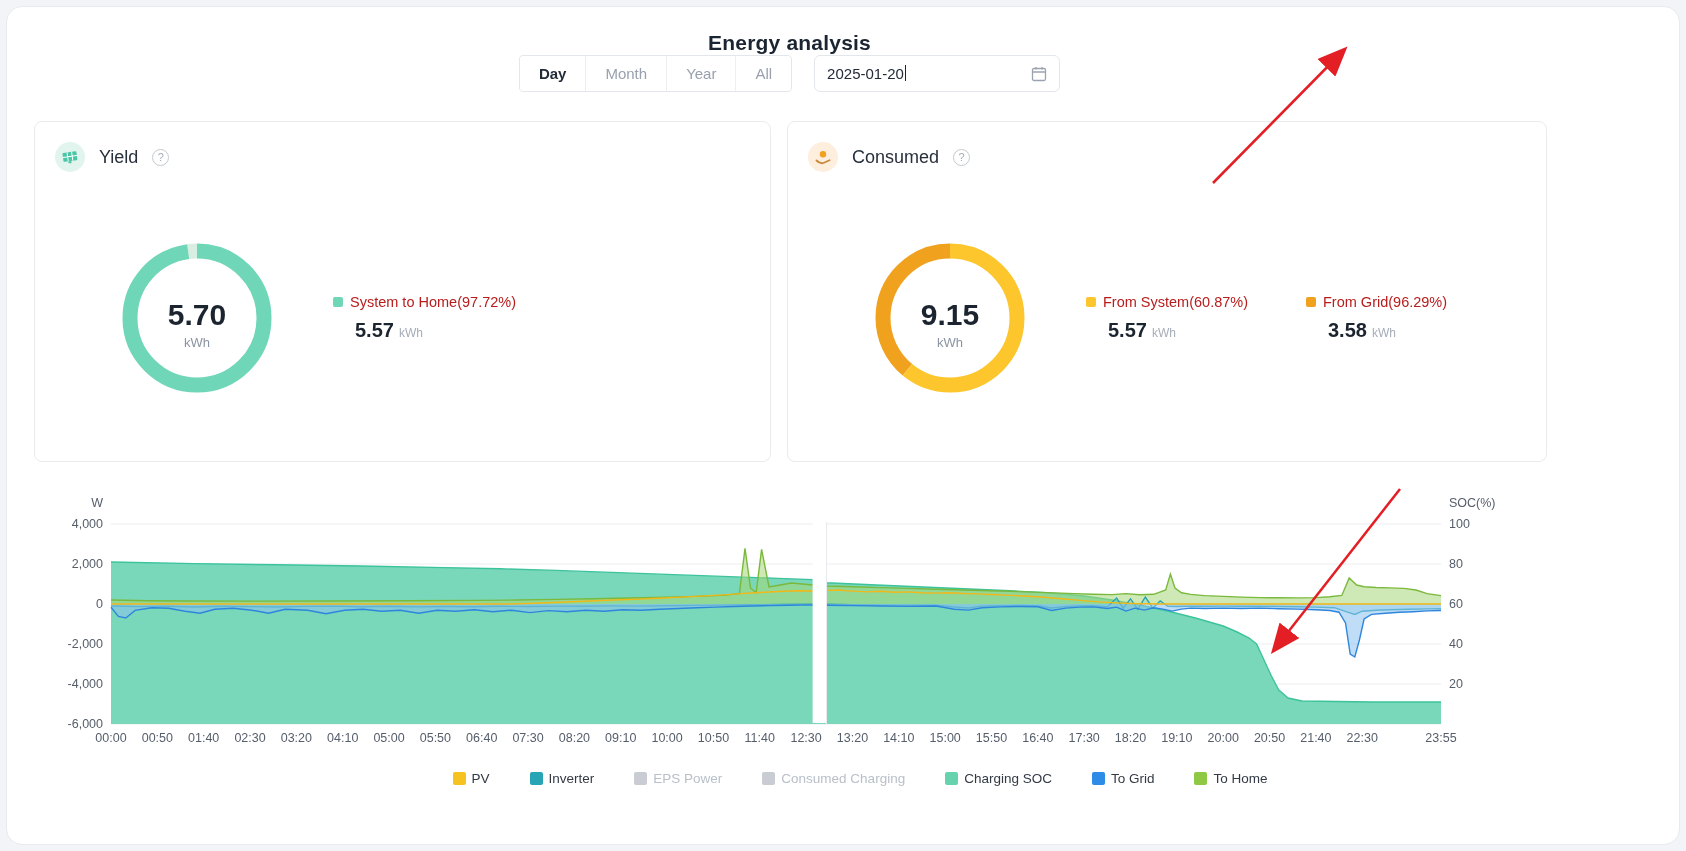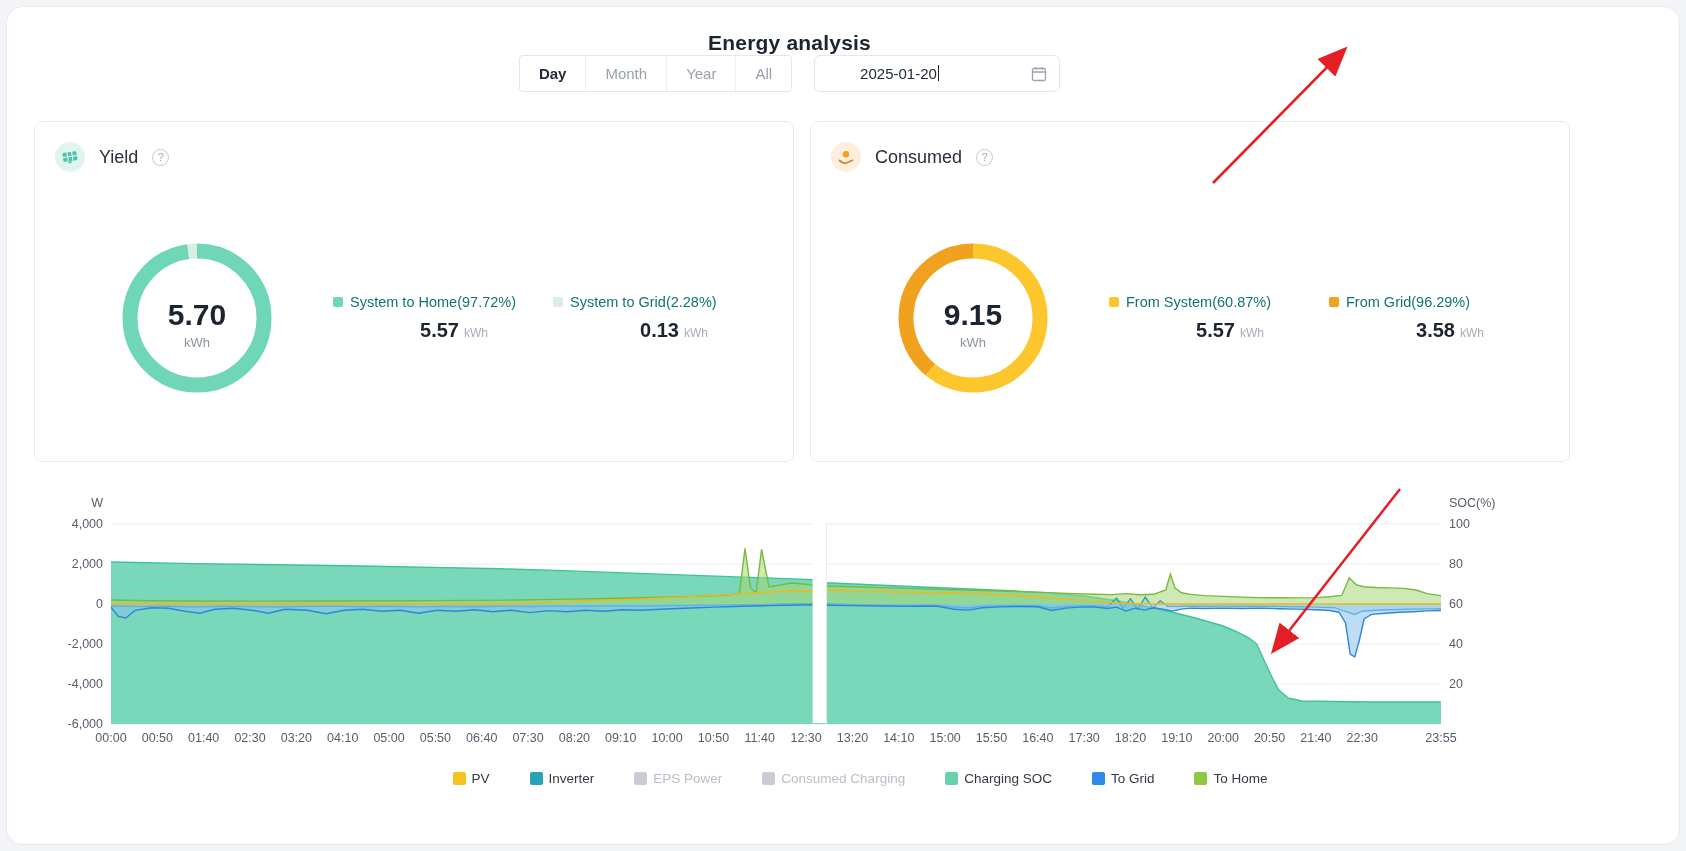--- a/index.html
+++ b/index.html
@@ -7,37 +7,37 @@
   body{width:1686px;height:851px;background:#f2f4f7;font-family:"Liberation Sans","DejaVu Sans",sans-serif;position:relative;overflow:hidden;}
   .frame{position:absolute;inset:6px;background:#fff;border:1px solid #e7eaee;border-radius:16px;overflow:hidden;}
   .header{display:flex;justify-content:space-between;align-items:center;padding:24px 128px 0 21px;flex-direction:column;}
   h1{font-size:21px;font-weight:700;color:#1b2532;margin:0;letter-spacing:.2px;}
   .controls{display:flex;gap:22px;align-items:center;}
   .segmented{display:flex;border:1px solid #e3e6ea;border-radius:4px;overflow:hidden;background:#fef9c3;}
   .seg{padding:9px 19px;font-size:15px;color:#98a1ad;background:#fff;border:none;border-left:1px solid #eceef1;cursor:pointer;font-family:inherit;}
   .seg:first-child{border-left:none;}
   .seg.active{color:#222b38;font-weight:700;}
   .datebox{width:246px;border:1px solid #e3e6ea;border-radius:6px;padding:9px 12px;display:flex;align-items:center;justify-content:space-between;font-size:15px;color:#222b38;background:#fff;cursor:text;}
-  .datetext{display:flex;align-items:flex-start;margin-left:33px;}
+  .datetext{display:flex;align-items:flex-start;}
   .caret{display:inline-block;width:1.5px;height:16px;background:#222;margin-left:1px;}
   .cards{display:flex;gap:16px;padding:29px 132px 0 27px;}
   .card{flex:1;border:1px solid #e9ebef;border-radius:8px;background:#fff;height:341px;padding:20px;}
   .card-head{display:flex;align-items:center;gap:14px;}
   .icon-circle{width:30px;height:30px;border-radius:50%;display:flex;align-items:center;justify-content:center;flex:none;}
   .icon-circle.teal{background:#e2f4ee;}
   .icon-circle.amber{background:#fdeedd;}
   .card-head h2{font-size:18px;font-weight:500;color:#28303c;margin:0;}
   .help{width:17px;height:17px;border:1px solid #c3c9d1;border-radius:50%;color:#a6adb8;font-size:11px;display:flex;align-items:center;justify-content:center;}
-  .card-body{display:flex;align-items:center;margin-top:51px;padding-left:47px;text-align:center;}
+  .card-body{display:flex;align-items:center;margin-top:51px;padding-left:47px;}
   .donut-wrap{width:190px;height:190px;position:relative;flex:none;}
   .donut-val{font-size:30px;font-weight:700;fill:#1c2430;text-anchor:middle;}
   .donut-unit{font-size:13px;fill:#8b94a2;text-anchor:middle;}
   .kpis{display:flex;margin-left:41px;}
   .kpi{width:220px;}
-  .kpi-label{display:flex;align-items:center;font-size:14.5px;color:#0f766e;}
+  .kpi-label{display:flex;align-items:center;font-size:14.5px;color:#b91c1c;}
   .sq{width:10px;height:10px;border-radius:2px;display:inline-block;margin-right:7px;flex:none;}
   .kpi-value{margin-top:9px;padding-left:22px;font-size:20px;font-weight:700;color:#1c2430;}
   .kpi-value .unit{font-size:12px;font-weight:400;color:#a6adb8;margin-left:5px;}
   .chart-wrap{margin:33px 0 0 34px;}
   #main-chart{display:block;}
   .tick{font-size:12.5px;fill:#555e6b;}
   .axisname{font-size:12.5px;fill:#555e6b;}
   .chart-legend{display:flex;justify-content:center;gap:40px;margin-top:24px;}
   .leg{display:flex;align-items:center;font-size:13.5px;color:#333a45;cursor:pointer;}
   .leg .lsq{width:13px;height:13px;margin-right:6px;border-radius:2px;display:inline-block;flex:none;}
@@ -98,27 +98,20 @@
             <text class="donut-unit" x="95" y="124">kWh</text>
           </svg>
         </div>
         <div class="kpis">
           <div class="kpi">
             <div class="kpi-label">
               <span class="sq" style="background: rgb(111, 214, 184);"></span>
               <span>System to Home(97.72%)</span>
             </div>
             <div class="kpi-value"><span>5.57</span><span class="unit">kWh</span></div>
-          </div>
-          <div class="kpi">
-            <div class="kpi-label">
-              <span class="sq" style="background: rgb(216, 238, 227);"></span>
-              <span>System to Grid(2.28%)</span>
-            </div>
-            <div class="kpi-value"><span>0.13</span><span class="unit">kWh</span></div>
           </div>
         </div>
       </div>
     </section>
 
     <section class="card">
       <div class="card-head">
         <span class="icon-circle amber">
           <svg width="18" height="18" viewBox="0 0 18 18">
               <circle cx="9" cy="6.2" r="3.2" fill="#f0a11d"></circle>

